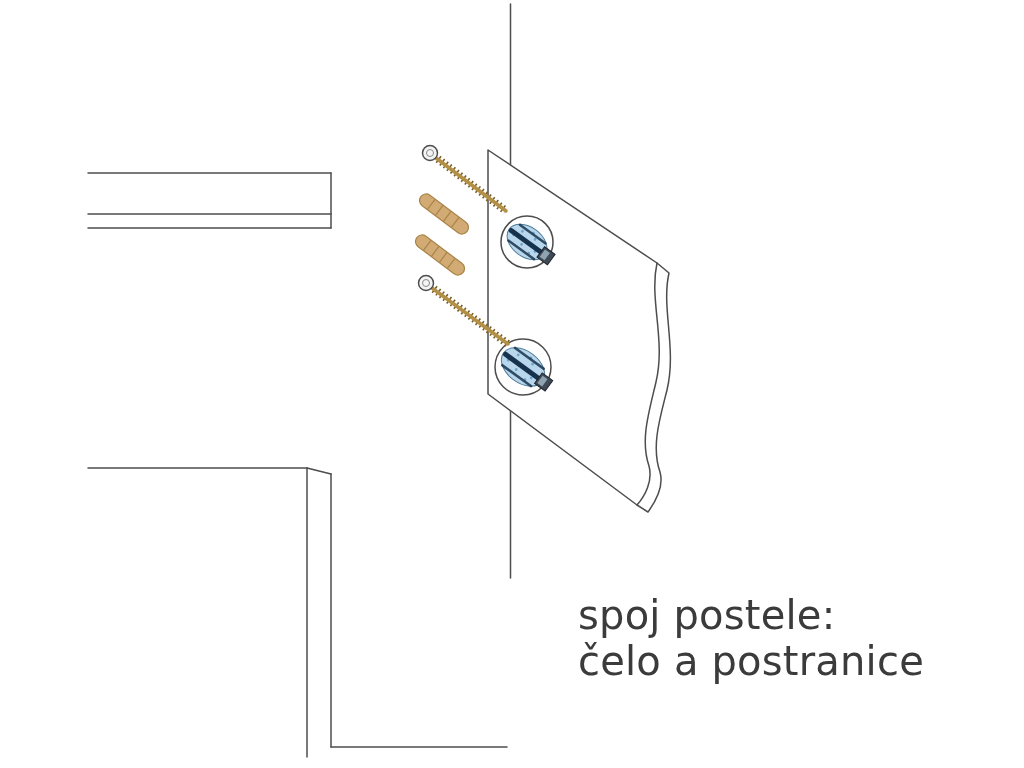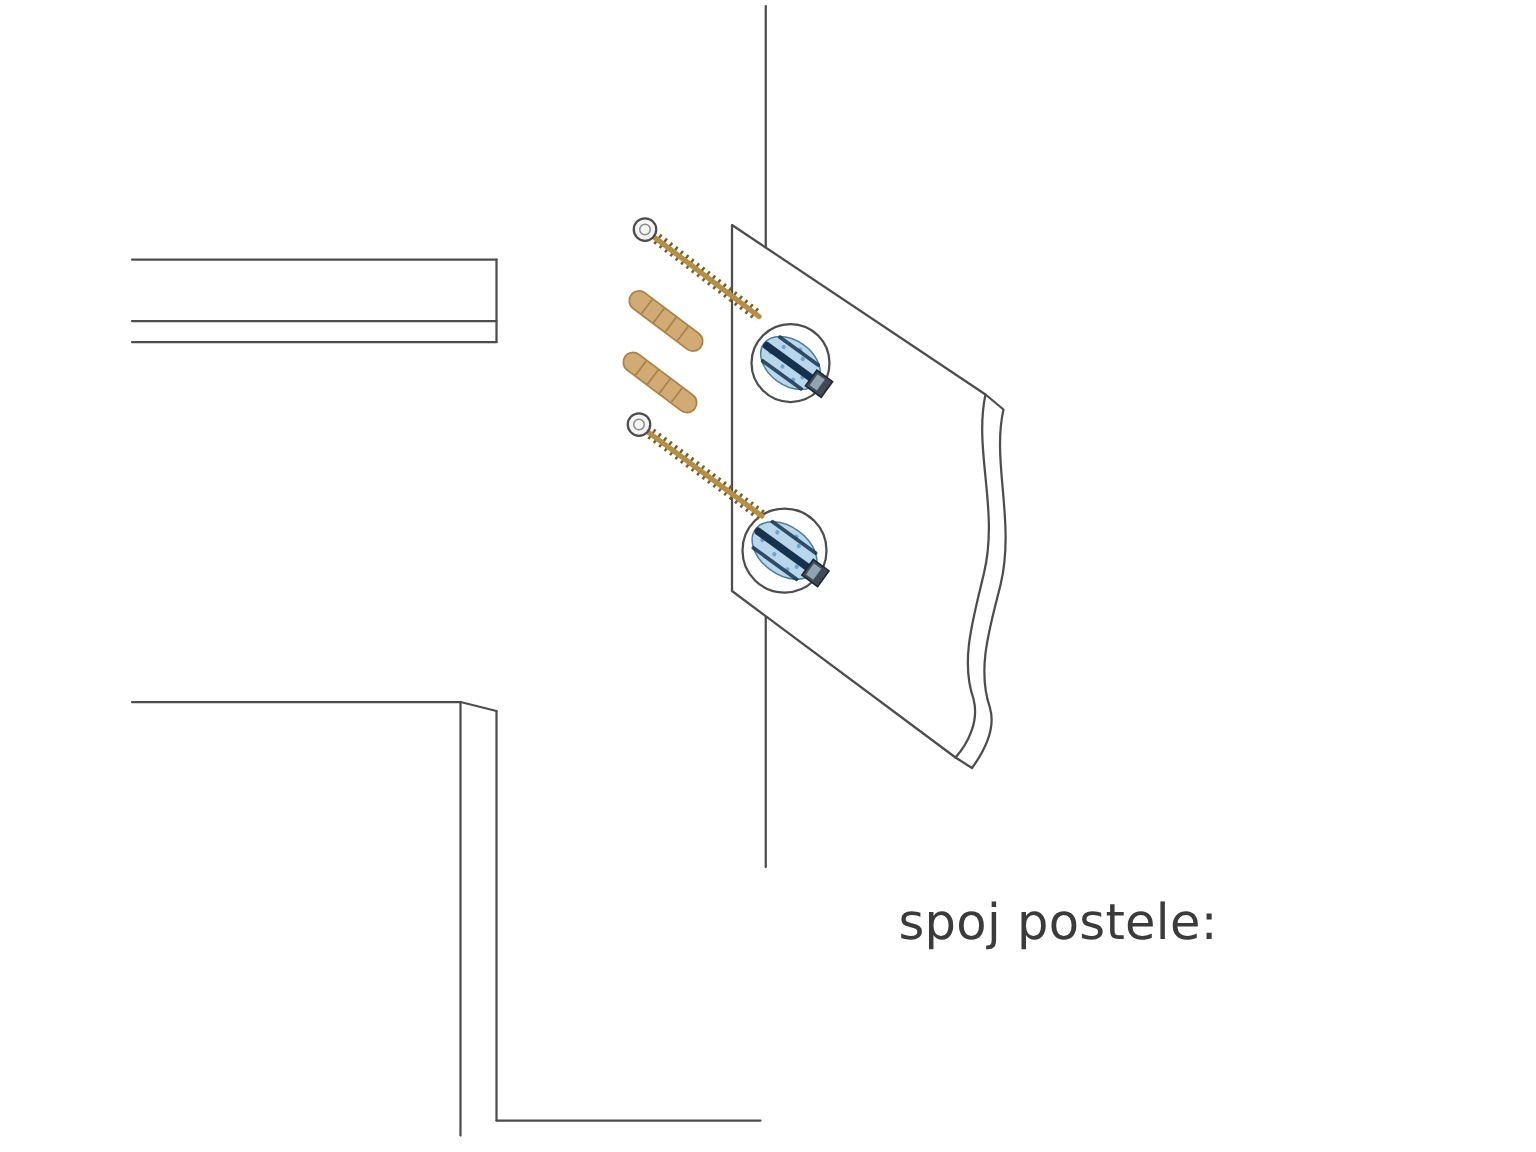--- a/index.html
+++ b/index.html
@@ -19,26 +19,25 @@
   .bolt-head-inner{fill:none;stroke:#8a8a8a;stroke-width:1;}
   .bolt-thread{stroke:var(--bolt-thread);stroke-width:8;stroke-dasharray:1.6 2.9;fill:none;}
   .bolt-core{stroke:var(--bolt-shaft);stroke-width:3.5;fill:none;stroke-linecap:round;}
   .dowel-body{fill:var(--dowel);stroke:var(--dowel-rib);stroke-width:1.2;}
   .dowel-rib{stroke:var(--dowel-rib);stroke-width:1.2;}
 
   .caption{
     position:absolute;
     left:578px;
     top:592px;
-    font-size:33px;
+    font-size:40px;
     line-height:46px;
     color:var(--text,#3b3b3b);
     letter-spacing:0.2px;
     white-space:nowrap;
-    margin-left:21px;
   }
 </style>
 </head>
 <body>
 
 <div class="stage">
 
   <svg width="1024" height="768" viewBox="0 0 1024 768">
 
     <g>
@@ -137,15 +136,16 @@
       <line class="dowel-rib" x1="-6" y1="-6.5" x2="-6" y2="6.5"></line>
       <line class="dowel-rib" x1="4" y1="-6.5" x2="4" y2="6.5"></line>
       <line class="dowel-rib" x1="14" y1="-6" x2="14" y2="6"></line>
     </g>
 
   </svg>
 
   
   <div class="caption">
     <div>spoj postele:</div>
+    <div>čelo a postranice</div>
   </div>
 
 </div>
 
 </body></html>

